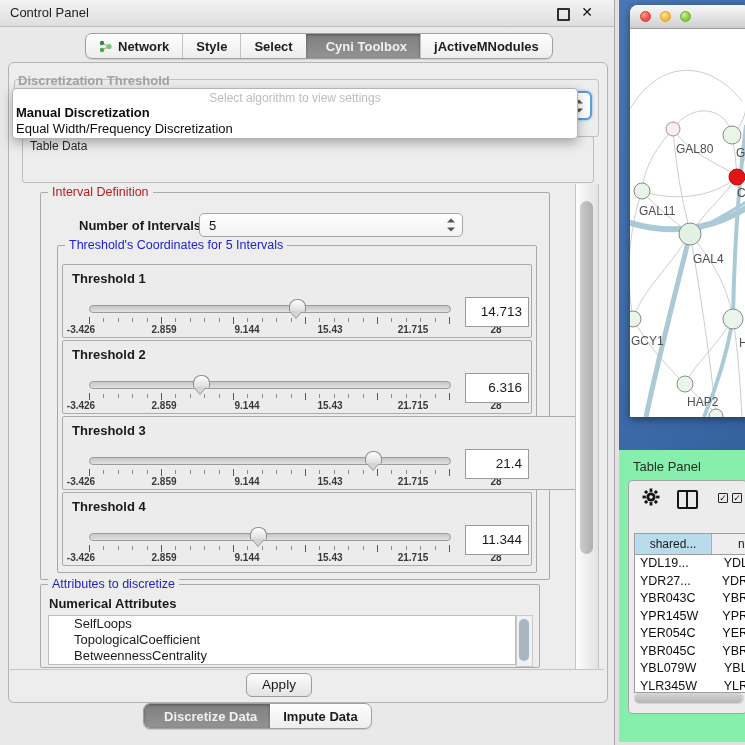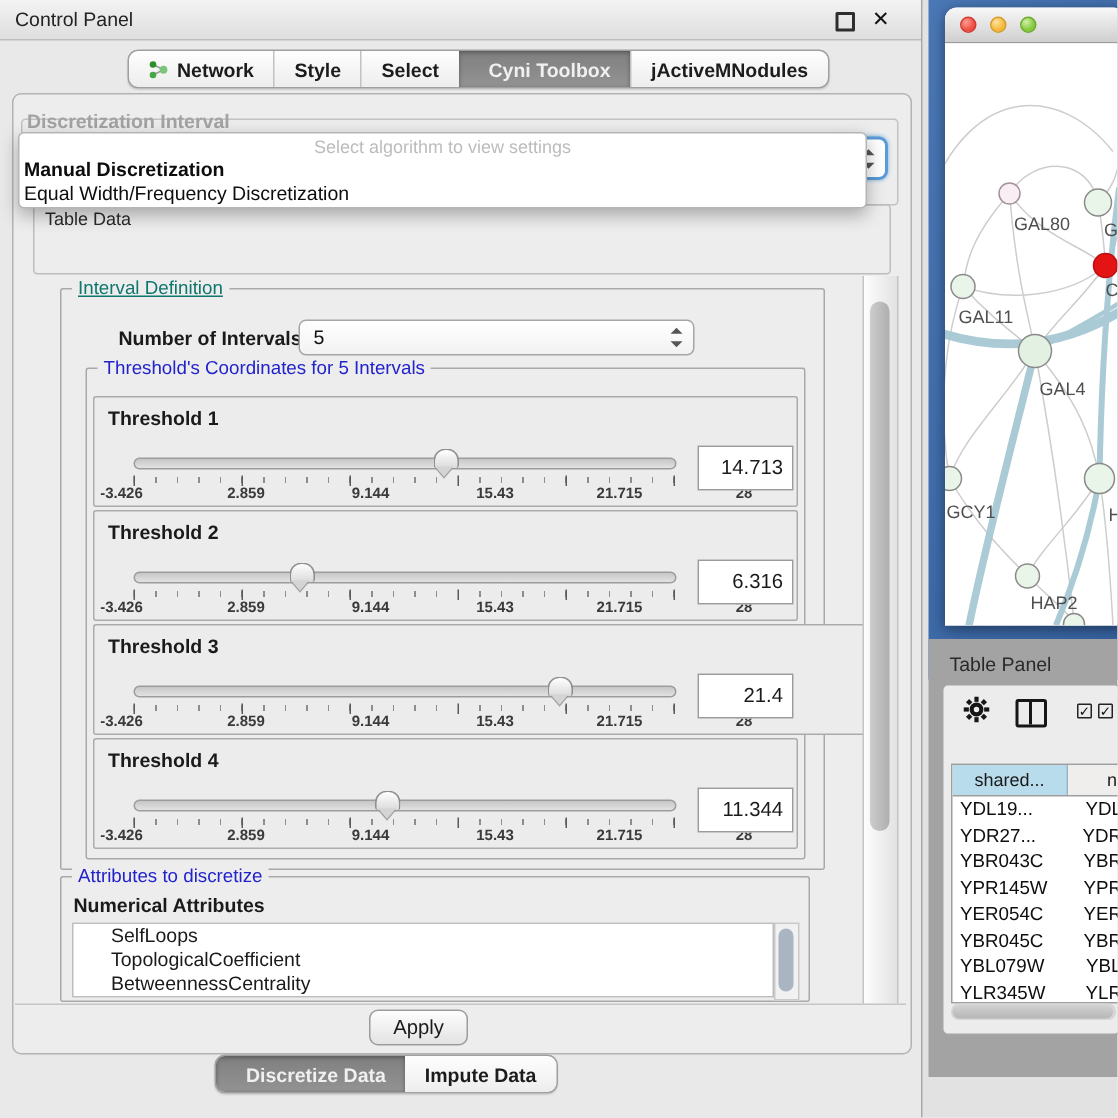--- a/index.html
+++ b/index.html
@@ -50,21 +50,21 @@
   #tabledata-combo{left:6px;top:16px;width:556px;height:23px;}
 
   
   #scrollpane{left:5px;top:121px;width:588px;height:485px;}
   #vscrollbar{left:561px;top:0;width:22px;height:485px;background:linear-gradient(to right,#fdfdfd,#e2e2e2);
               border-left:1px solid #c4c4c4;border-right:1px solid #c4c4c4;}
   #vthumb{left:4px;top:17px;width:13px;height:353px;background:linear-gradient(to right,#cdcdcd,#aeaeae);border-radius:7px;}
 
   .group{border:1px solid #a9a9a9;border-radius:2px;position:absolute;}
   .gtitle{position:absolute;top:-8px;left:7px;background:#ededed;padding:0 4px;font-size:12.5px;white-space:nowrap;}
-  .gtitle.green{color:#0f766e;text-decoration:underline;}
+  .gtitle.green{color:#b91c1c;}
   .gtitle.blue{color:#2222cc;}
 
   #interval-group{left:26px;top:8px;width:508px;height:386px;}
   #noi-label{left:38px;top:25px;font-size:13px;font-weight:bold;}
   #noi-combo{left:158px;top:20px;width:262px;height:22px;}
 
   #threshcoords-group{left:16px;top:52px;width:478px;height:326px;}
   .threshold-box{position:absolute;left:4px;width:468px;height:72px;border:1px solid #ababab;background:#ececec;border-radius:2px;}
   .t-label{position:absolute;left:9px;top:6px;font-size:13px;font-weight:bold;}
   .t-slider{position:absolute;left:26px;top:37px;width:360px;height:14px;}
@@ -102,21 +102,21 @@
   #mac-titlebar{left:0;top:0;width:100%;height:23px;background:linear-gradient(#f8f8f8,#cfcfcf);
                 border-bottom:1px solid #9a9a9a;border-radius:8px 8px 0 0;}
   .light{position:absolute;top:6px;width:11px;height:11px;border-radius:50%;}
   #light-red{left:10px;background:radial-gradient(circle at 35% 30%,#ff9e92,#ee4f44 60%);border:1px solid #cf3d34;box-sizing:border-box;}
   #light-yellow{left:30px;background:radial-gradient(circle at 35% 30%,#ffe2a0,#f5b93a 60%);border:1px solid #d69c2e;box-sizing:border-box;}
   #light-green{left:50px;background:radial-gradient(circle at 35% 30%,#d2f0a6,#84c93e 60%);border:1px solid #6fab30;box-sizing:border-box;}
   #net-canvas{left:0;top:24px;width:120px;height:388px;background:#fff;overflow:hidden;}
   #netsvg text{font-family:"Liberation Sans",sans-serif;font-size:12px;fill:#4f4f4f;}
 
   
-  #table-panel-sec{left:619px;top:426px;width:126px;height:292px;background:#a3a3a3;}
+  #table-panel-sec{left:619px;top:450px;width:126px;height:292px;background:#86efac;}
   #tp-title{left:14px;top:9px;font-size:13px;color:#2a2a2a;}
   #tp-box{left:9px;top:30px;width:117px;height:232px;background:#ececec;border:1px solid #a5a5a5;border-radius:4px;overflow:hidden;}
   #tp-colicon{left:48px;top:9px;width:17px;height:15px;border:2px solid #161616;border-radius:2px;}
   #tp-colicon:after{content:'';position:absolute;left:7px;top:0;width:2px;height:15px;background:#161616;}
   .tpcheck{position:absolute;top:12px;width:8px;height:8px;border:1.5px solid #222;border-radius:1px;font-size:9px;line-height:8px;
            font-weight:bold;text-align:center;color:#111;}
   #tp-check1{left:89px;}
   #tp-check2{left:103px;}
   #tp-table{left:5px;top:52px;width:120px;height:158px;background:#fff;border:1px solid #9e9e9e;overflow:hidden;}
   #tp-header{display:flex;height:20px;border-bottom:1px solid #9e9e9e;font-size:12px;}
@@ -162,21 +162,21 @@
         <span>Cyni Toolbox</span>
       </div>
     <div class="tab piped">
         <span>jActiveMNodules</span>
       </div>
   </div>
 
   <div id="main-panel" class="abs">
 
     <div id="algo-group" class="abs"></div>
-    <div id="algo-label" class="abs">Discretization Interval</div>
+    <div id="algo-label" class="abs">Discretization Threshold</div>
     <div id="algo-combo-frag" class="abs">
       <span class="stepper"></span>
     </div>
 
     <div id="algo-popup" class="abs">
       <div id="popup-hint" class="abs">Select algorithm to view settings</div>
       <div id="popup-opt-0" class="abs popup-opt">Manual Discretization</div>
       <div id="popup-opt-1" class="abs popup-opt">Equal Width/Frequency Discretization</div>
     </div>
 

